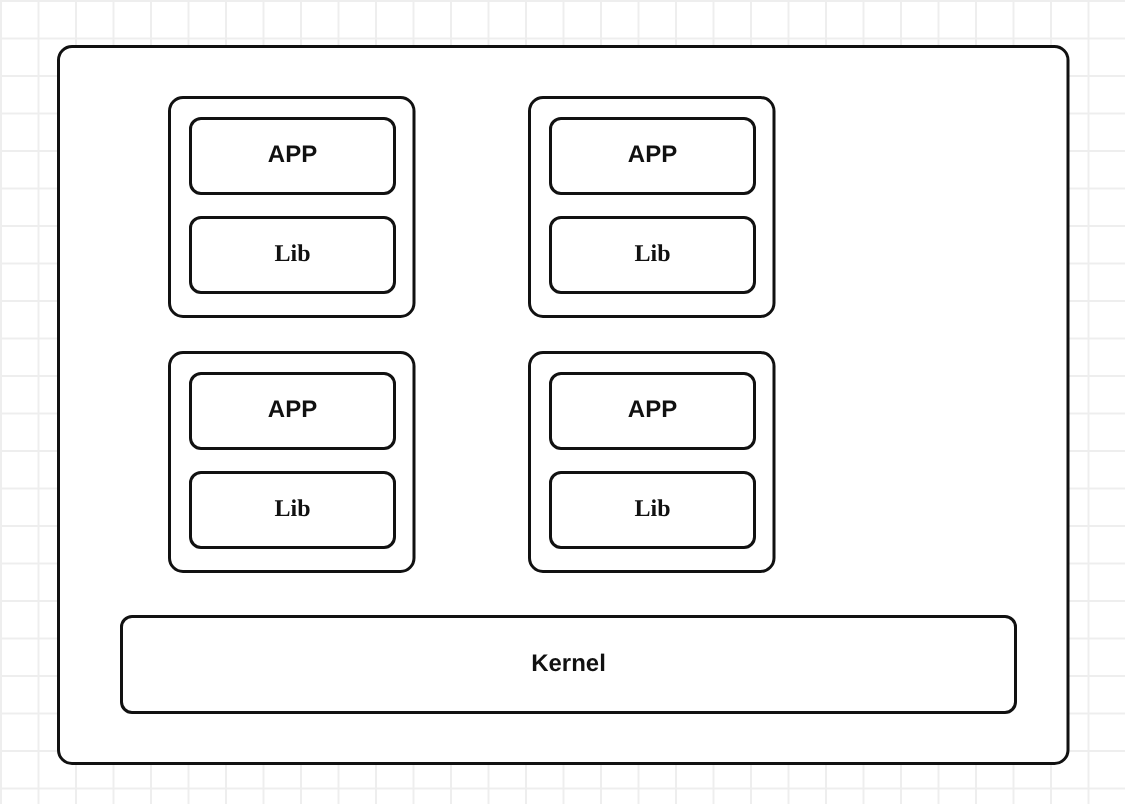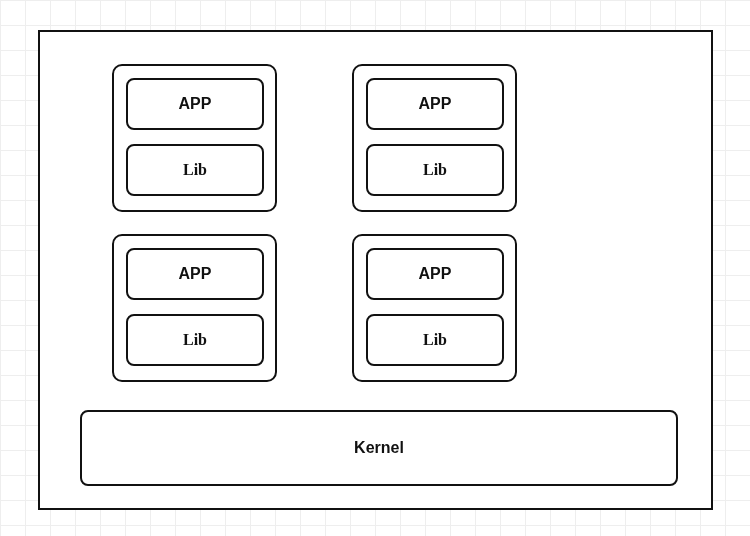--- a/index.html
+++ b/index.html
@@ -24,21 +24,21 @@
       background-size: 25px 25px;
       z-index: 0;
     }
     .outer-container {
       position: absolute;
       top: 30px;
       left: 38px;
       width: 675px;
       height: 480px;
       border: 2px solid #111;
-      border-radius: 0;
+      border-radius: 10px;
       background: #fff;
       z-index: 1;
     }
     .node-group {
       position: absolute;
       width: 165px;
       height: 148px;
       border: 2.5px solid #111;
       border-radius: 10px;
       background: #fff;
@@ -64,21 +64,21 @@
       color: #111;
     }
     .inner-box.app { top: 12px; }
     .inner-box.lib { top: 78px; font-family: Liberation Serif, serif; }
 
     .kernel-box {
       position: absolute;
       left: 40px;
       top: 378px;
       width: 598px;
-      height: 76px;
+      height: 66px;
       border: 2px solid #111;
       border-radius: 8px;
       background: #fff;
       display: flex;
       align-items: center;
       justify-content: center;
       font-weight: 600;
       font-size: 16px;
       color: #111;
     }

